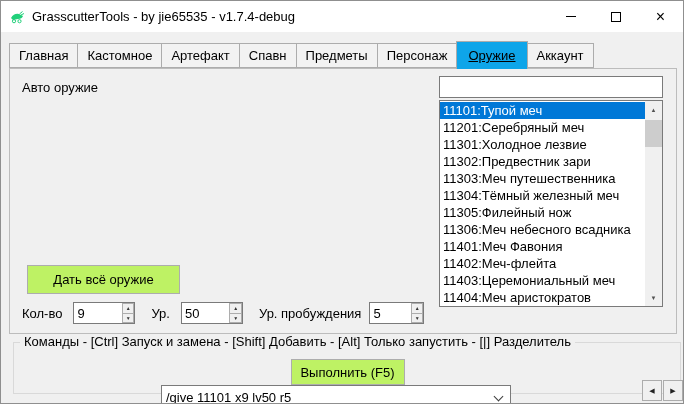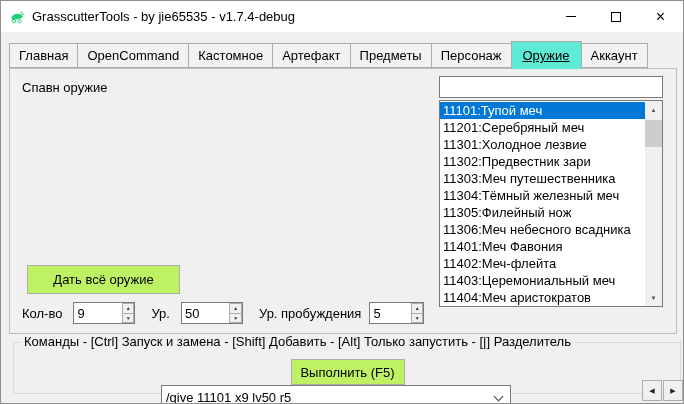--- a/index.html
+++ b/index.html
@@ -14,21 +14,21 @@
   .caption-btns { margin-left:auto; display:flex; height:100%; }
   .cap-btn { width:45px; height:100%; display:flex; align-items:center; justify-content:center; }
   .min-glyph { width:10px; height:1px; background:#000; }
   .max-glyph { width:10px; height:10px; border:1px solid #000; }
   .close-glyph { font-size:16px; line-height:1; font-weight:400; }
 
   
   .tabstrip { position:absolute; left:8px; top:40px; width:668px; height:28px; display:flex; align-items:flex-end; overflow:hidden; z-index:2; }
   .tab { flex:0 0 auto; padding:4px 9px 4px; border:1px solid #acacac; background:#f2f2f2; margin-bottom:1px; white-space:nowrap; cursor:default; }
   .tab + .tab { margin-left:-1px; }
-  .tab.selected { background:#5eead4; border-bottom:none; padding:6px 11px 6px; margin-bottom:0; position:relative; z-index:3;text-decoration:underline; }
+  .tab.selected { background:#0ea5e9; border-bottom:none; padding:6px 11px 6px; margin-bottom:0; position:relative; z-index:3;text-decoration:underline; }
   .tab-arrows { position:absolute; right:0; bottom:2px; display:flex; z-index:4; }
   .tab-arrow-btn { width:20px; height:21px; background:#f0f0f0; border:1px solid #acacac; display:flex; align-items:center; justify-content:center; font-size:7px; color:#222; }
   .tab-arrow-btn + .tab-arrow-btn { margin-left:1px; }
 
   
   .tabpage { position:absolute; left:8px; top:67px; width:668px; height:266px; border:1px solid #bcbcbc; background:#f0f0f0; z-index:1; }
   .give-label { position:absolute; left:12px; top:11px; }
   .search-input { position:absolute; left:429px; top:7px; width:224px; height:22px; border:1px solid #7a7a7a; background:#fff; font:inherit; padding:1px 3px; outline:none; }
 
   .listbox { position:absolute; left:429px; top:31px; width:224px; height:207px; border:1px solid #7a7a7a; background:#fff; display:flex; }
@@ -86,46 +86,46 @@
         </div>
       <div class="cap-btn">
           <span class="close-glyph">×</span>
         </div>
     </div>
   </div>
 
   <div class="tabstrip">
   <div class="tab"><span>Главная</span></div>
 
-  <div class="tab"><span>OpenCommand</span></div>
 
   <div class="tab"><span>Кастомное</span></div>
 
   <div class="tab"><span>Артефакт</span></div>
 
+  <div class="tab"><span>Спавн</span></div>
 
   <div class="tab"><span>Предметы</span></div>
 
   <div class="tab"><span>Персонаж</span></div>
 
   <div class="tab selected"><span>Оружие</span></div>
 
   <div class="tab"><span>Аккаунт</span></div>
 </div>
   <div class="tab-arrows">
     <div class="tab-arrow-btn">
         <span>◀</span>
       </div>
     <div class="tab-arrow-btn">
         <span>▶</span>
       </div>
   </div>
 
   <div class="tabpage">
-    <span class="give-label">Спавн оружие</span>
+    <span class="give-label">Авто оружие</span>
 
     <input class="search-input" type="text" value="" style="">
 
     <div class="listbox">
       <div class="list-items">
   <div class="list-item selected">11101:Тупой меч</div>
 
   <div class="list-item">11201:Серебряный меч</div>
 
   <div class="list-item">11301:Холодное лезвие</div>

